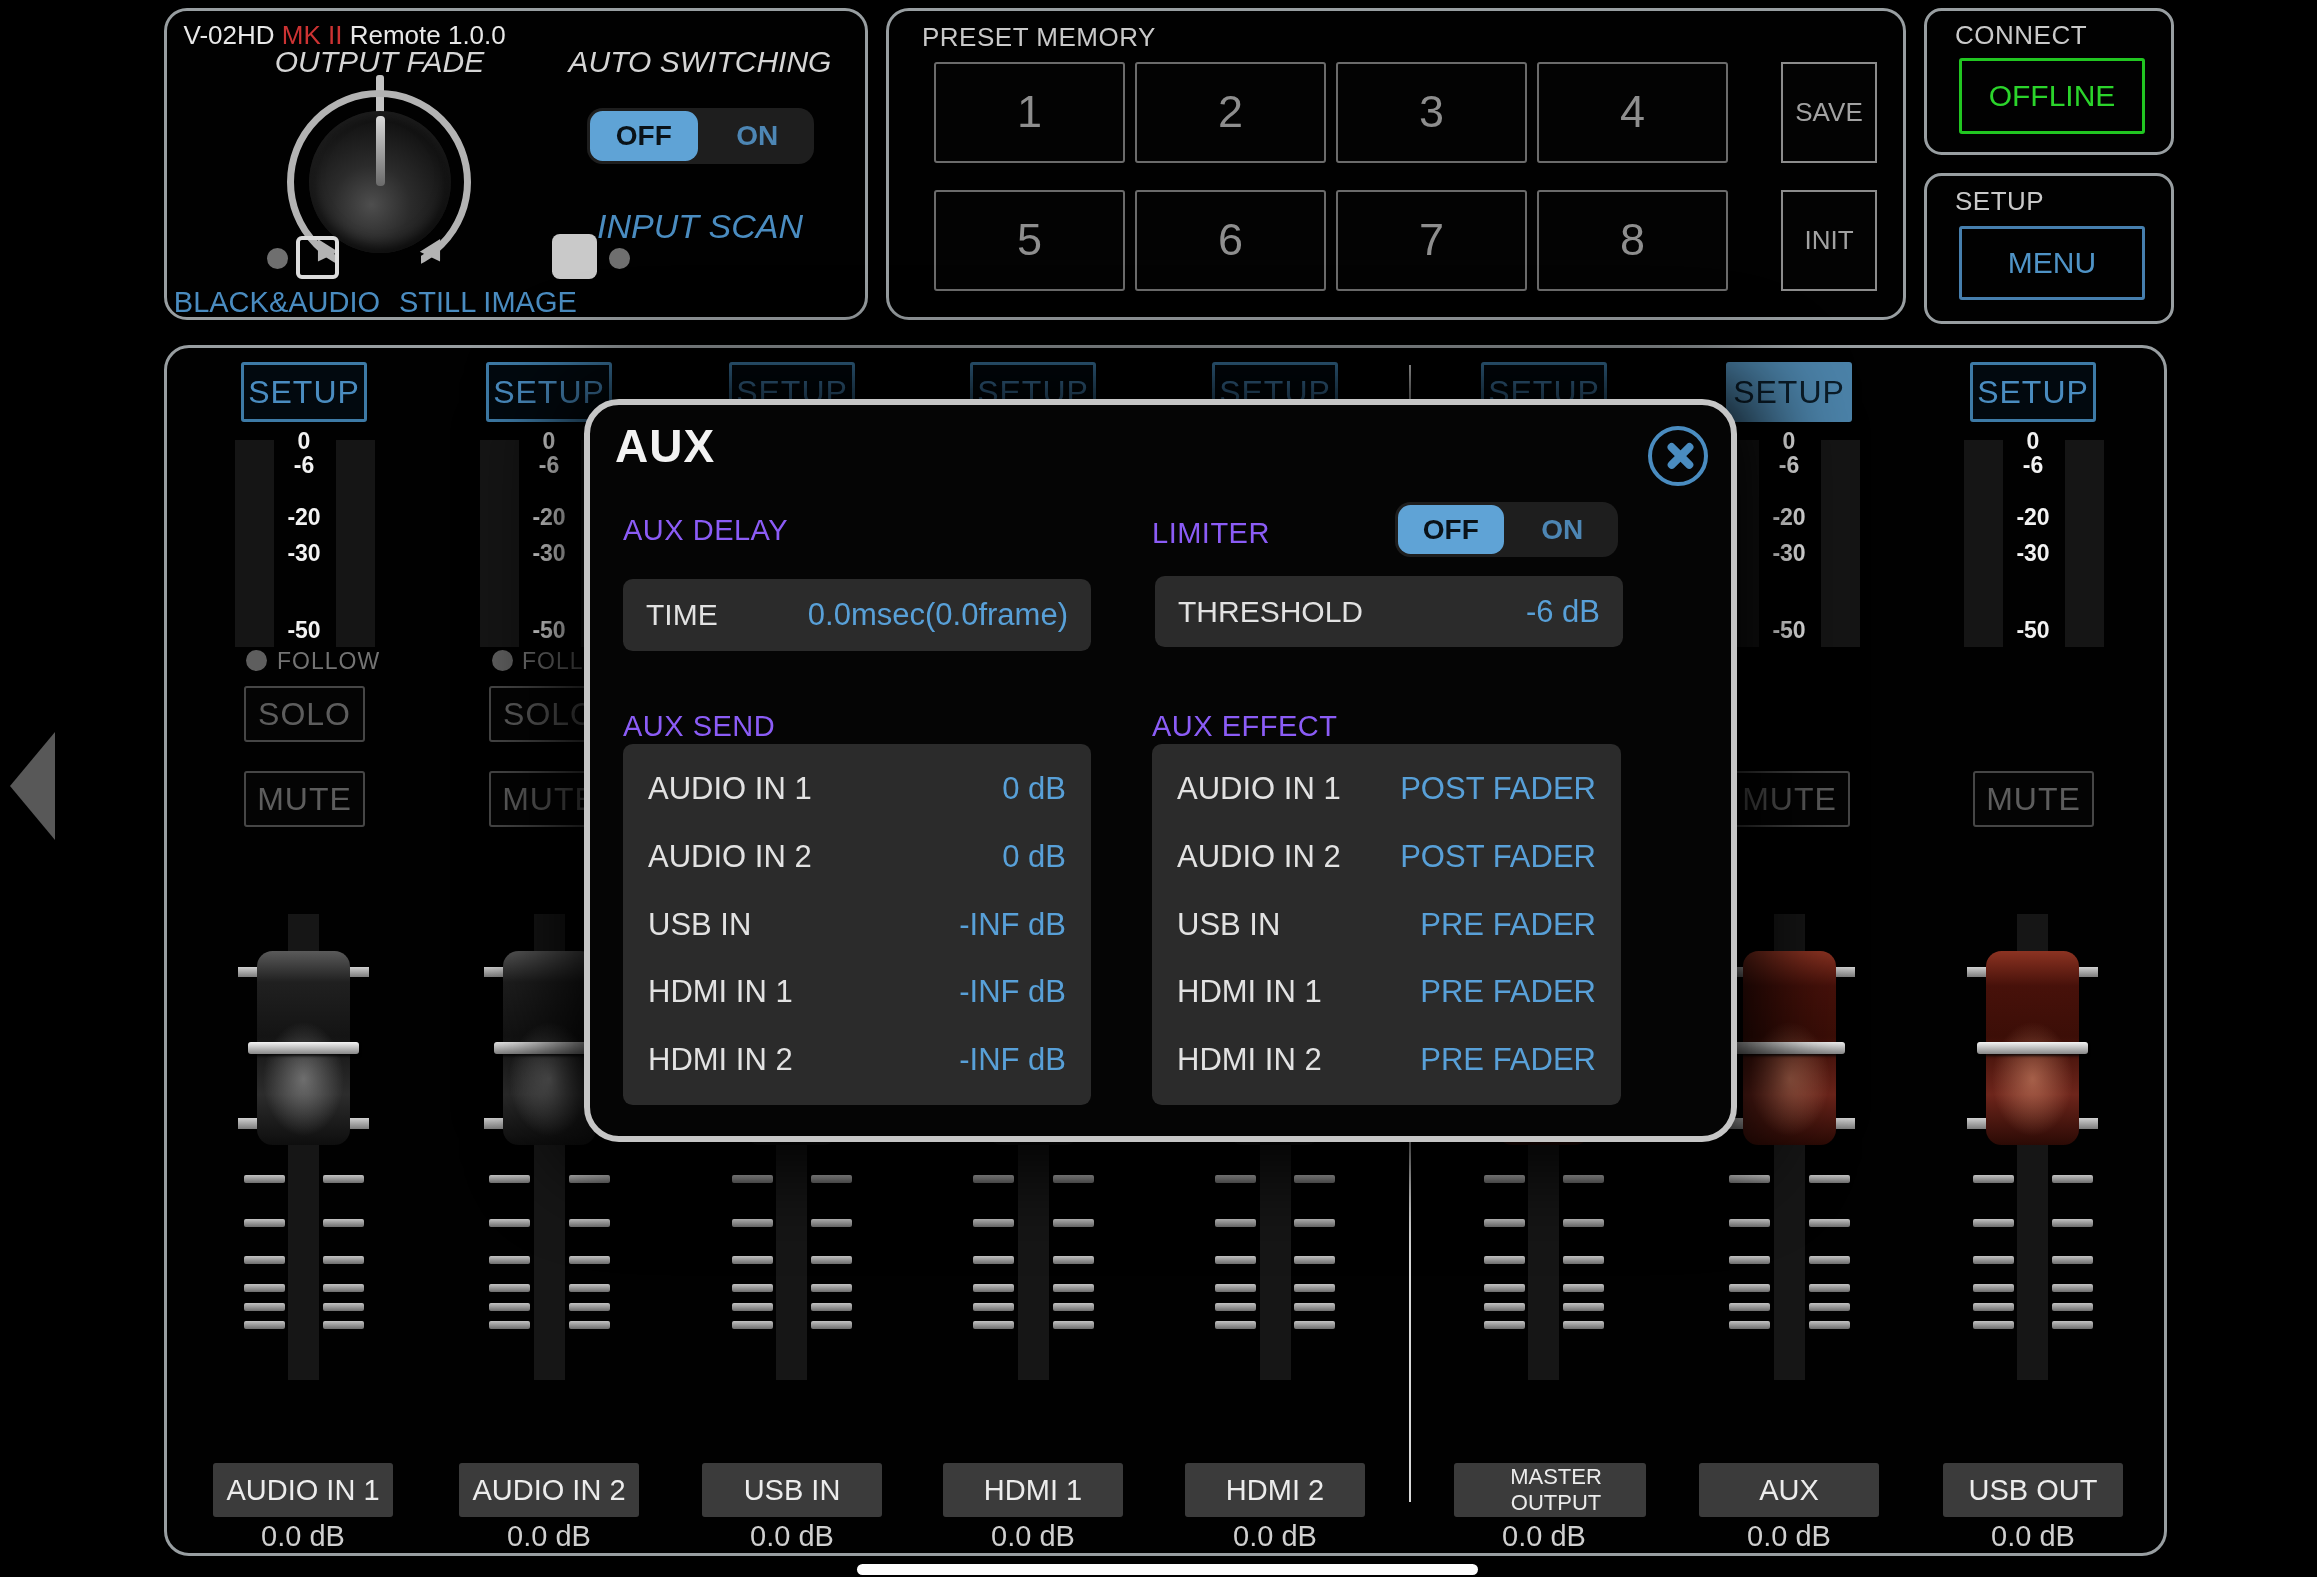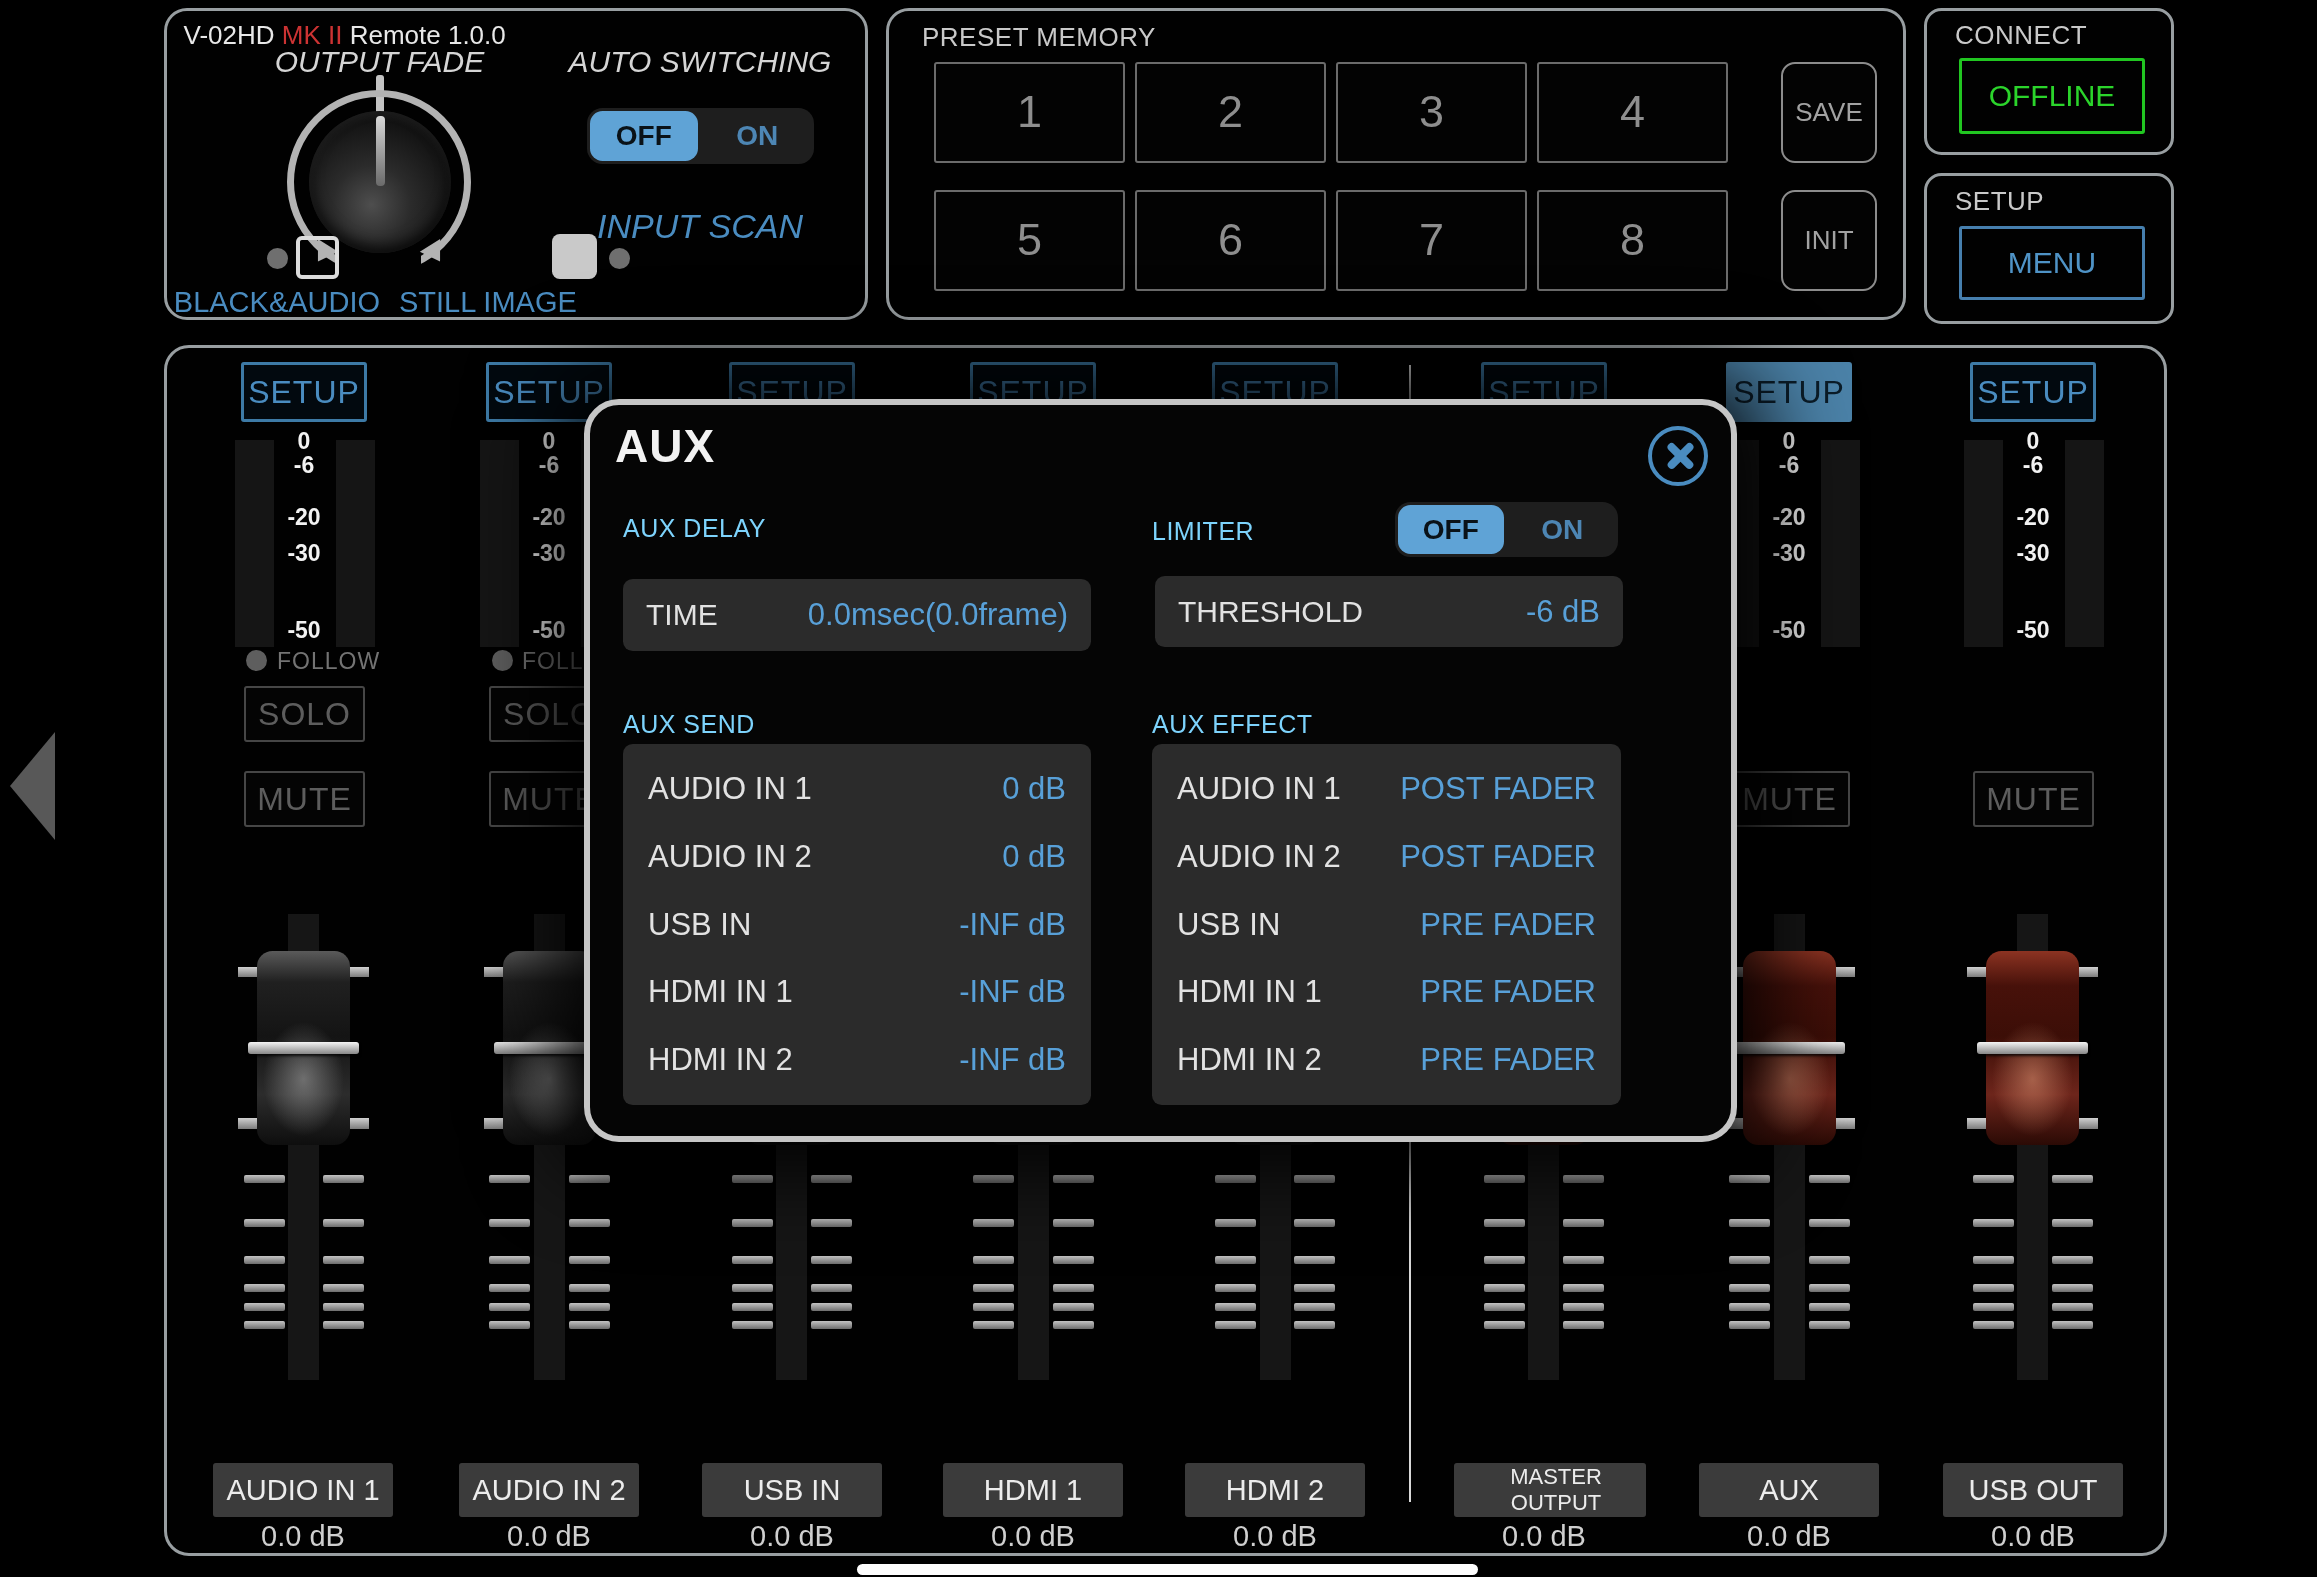--- a/index.html
+++ b/index.html
@@ -13,21 +13,21 @@
 
   
   .toggle{position:absolute;box-sizing:border-box;background:#1e1e1e;border-radius:15.5px;display:flex;}
   .toggle .seg{flex:1;display:flex;align-items:center;justify-content:center;margin:2.9px;
                font-size:28px;font-weight:bold;color:#4d86b4;border-radius:12.6px;}
   .toggle .seg.active{background:#5fa3d6;color:#0a1218;}
 
   
   .preset-btn{position:absolute;box-sizing:border-box;border:2.9px solid #6b6b6b;border-radius:2.9px;background:#030303;
               color:#8e8e8e;font-size:45px;font-weight:300;display:flex;align-items:center;justify-content:center;}
-  .mem-btn{position:absolute;box-sizing:border-box;border:2.9px solid #8c8c8c;border-radius:14px;background:#030303;
+  .mem-btn{position:absolute;box-sizing:border-box;border:2.9px solid #8c8c8c;border-radius:0;background:#030303;
            color:#a2a2a2;font-size:26px;display:flex;align-items:center;justify-content:center;}
   .offline-btn{position:absolute;box-sizing:border-box;border:3.9px solid #21c621;border-radius:2.9px;
                color:#2bd42b;font-size:30px;display:flex;align-items:center;justify-content:center;}
   .menu-btn{position:absolute;box-sizing:border-box;border:3.9px solid #467fae;border-radius:2.9px;
             color:#4f93c6;font-size:30px;display:flex;align-items:center;justify-content:center;}
 
   
   .knob-ring{position:absolute;box-sizing:border-box;border:7.8px solid #b3b3b3;border-radius:50%;}
   .knob-body{position:absolute;border-radius:50%;
      background:radial-gradient(circle at 44% 66%,#4e4e4e 0%,#2b2b2b 32%,#131313 68%,#0a0a0a 100%);
@@ -60,21 +60,21 @@
   .ch-label.small{font-size:22px;line-height:26px;}
   .ch-value{position:absolute;color:#cfcfcf;font-size:29px;text-align:center;}
 
   
   .modal{position:absolute;box-sizing:border-box;left:584px;top:399px;width:1153px;height:743px;
          background:#050505;border:6.8px solid #c6c6c6;border-radius:35px;z-index:50;
          box-shadow:0 0 87px 29px rgba(0,0,0,.93);}
   .modal-title{position:absolute;left:25px;top:13.6px;color:#f2f2f2;font-size:46px;font-weight:bold;letter-spacing:1px;}
   .close-btn{position:absolute;left:1058px;top:21.3px;width:60px;height:60px;border:4.9px solid #4a8cc0;border-radius:50%;box-sizing:border-box;}
   .x-bar{position:absolute;left:11.6px;top:21.3px;width:33px;height:7.8px;border-radius:3.9px;background:#4a8cc0;}
-  .modal-section-label{position:absolute;color:#7dd3fc;font-size:25px;letter-spacing:0.5px;}
+  .modal-section-label{position:absolute;color:#8b5cf6;font-size:29px;letter-spacing:0.5px;}
   .modal-row-box{position:absolute;background:#2b2b2b;border-radius:9.7px;box-sizing:border-box;}
   .kv{display:flex;align-items:center;justify-content:space-between;}
   .kv .k{color:#e2e2e2;font-size:30px;}
   .kv .v{color:#58a0d8;font-size:31px;}
   .list-box{display:flex;flex-direction:column;justify-content:space-between;padding:27px 25px;}
 
   .divider{position:absolute;background:#d8d8d8;}
   .back-arrow{position:absolute;width:0;height:0;border-top:54px solid transparent;border-bottom:54px solid transparent;border-right:45px solid #585858;}
   .home-bar{position:absolute;background:#fdfdfd;border-radius:5.8px;}
 </style>

